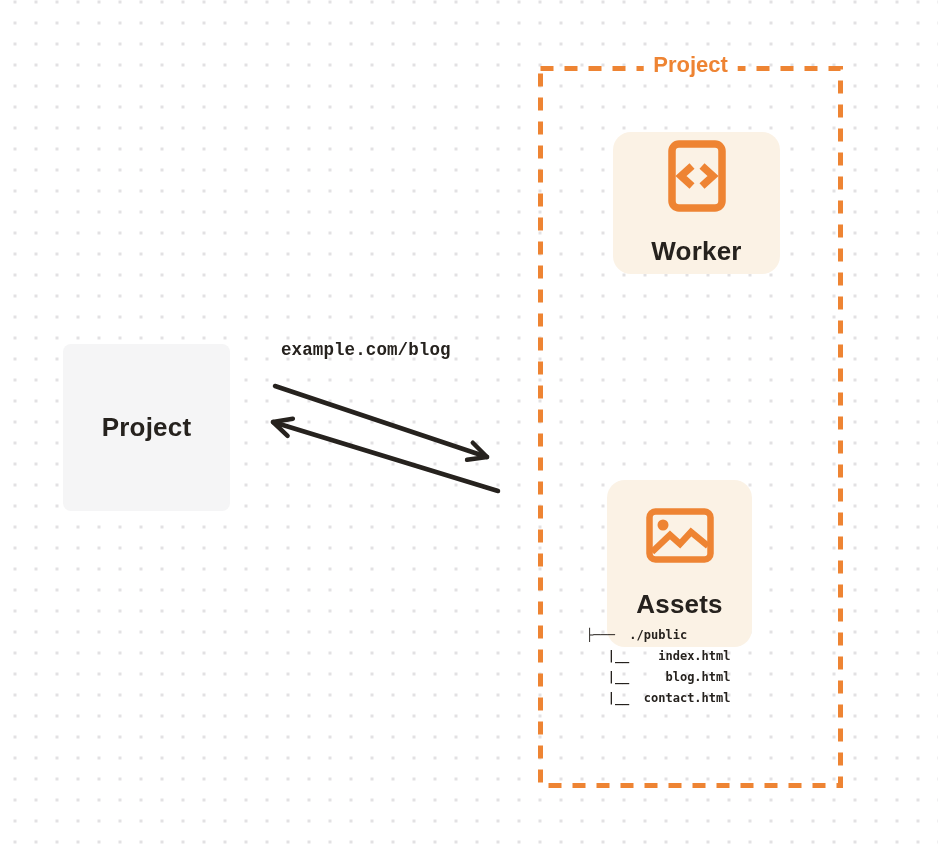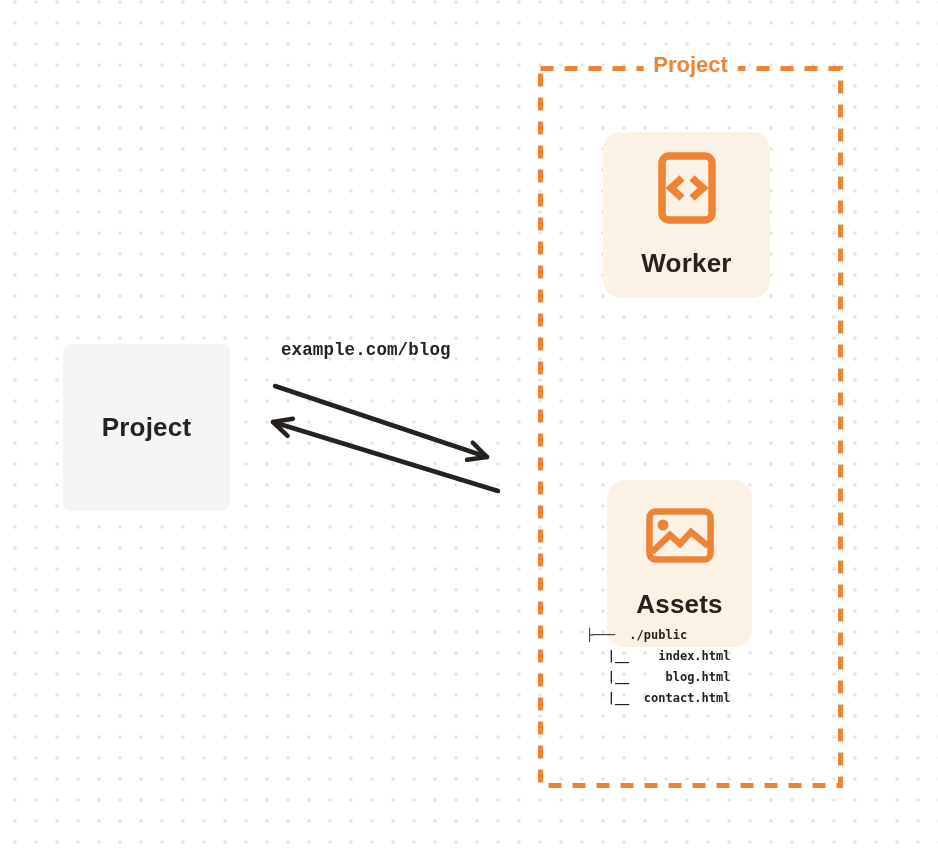--- a/index.html
+++ b/index.html
@@ -73,22 +73,22 @@
   .card {
     position: absolute;
     background: #fbf2e5;
     border-radius: 18px;
     display: flex;
     flex-direction: column;
     align-items: center;
     justify-content: center;
   }
   .worker-card {
-    left: 65px; top: 66px;
-    width: 167px; height: 166px;
+    left: 75px; top: 66px;
+    width: 167px; height: 142px;
     gap: 24px;
   }
   .assets-card {
     left: 69px; top: 414px;
     width: 145px; height: 167px;
     gap: 26px;
   }
   .card .node-label {
     font-size: 26px; font-weight: 700; color: #26221e;
     letter-spacing: 0.2px;

